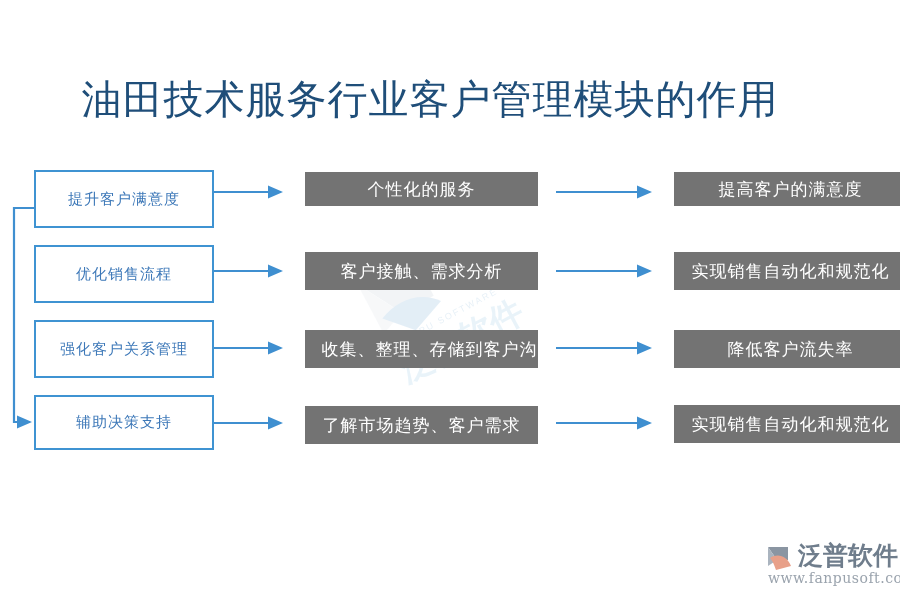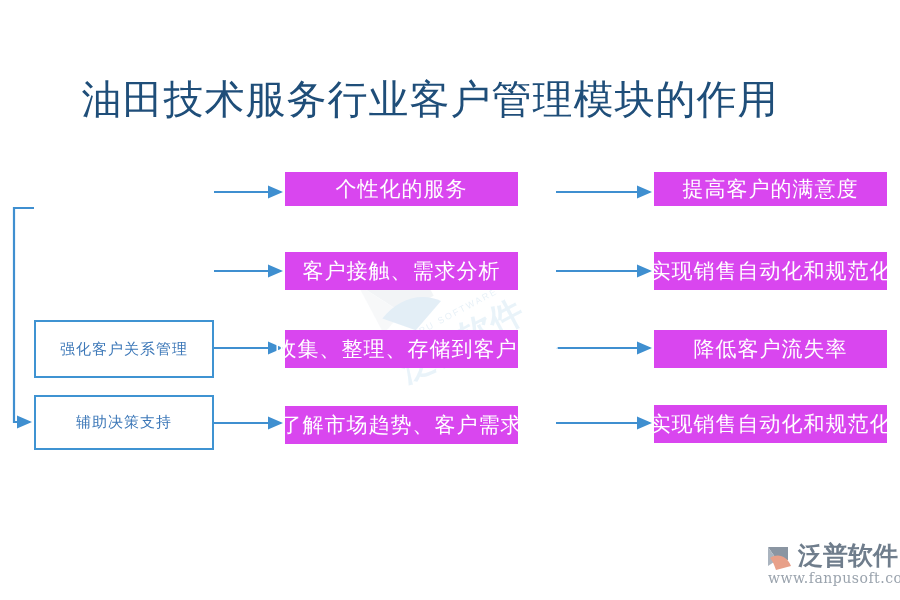--- a/index.html
+++ b/index.html
@@ -81,25 +81,26 @@
     white-space: nowrap;
   }
   .node-outline {
     background: #ffffff;
     border: 2px solid #3f93d2;
     color: #3d78b8;
     font-size: 15px;
     letter-spacing: 1px;
   }
   .node-filled {
-    background: #d946ef;
+    background: #737373;
     color: #ffffff;
-    font-size: 21px;
+    font-size: 17px;
     letter-spacing: 1px;
     border: none;
+    margin-left: 20px;
   }
 
   
   .connectors {
     position: absolute;
     left: 0;
     top: 0;
     width: 900px;
     height: 600px;
     pointer-events: none;
@@ -186,23 +187,25 @@
       <path d="M214,348 L281,348" fill="none" stroke="#3f8fd0" stroke-width="2.2" marker-end="url(#arrow)"></path>
       <path d="M556,348 L650,348" fill="none" stroke="#3f8fd0" stroke-width="2.2" marker-end="url(#arrow)"></path>
     </g>
 
     <g>
       <path d="M214,423 L281,423" fill="none" stroke="#3f8fd0" stroke-width="2.2" marker-end="url(#arrow)"></path>
       <path d="M556,423 L650,423" fill="none" stroke="#3f8fd0" stroke-width="2.2" marker-end="url(#arrow)"></path>
     </g>
   </svg>
 
+  <div class="node node-outline" style="left:34px; top:170px; width:180px; height:58px;">提升客户满意度</div>
   <div class="node node-filled" style="left:285px; top:172px; width:233px; height:34px;">个性化的服务</div>
   <div class="node node-filled" style="left:654px; top:172px; width:233px; height:34px;">提高客户的满意度</div>
 
+  <div class="node node-outline" style="left:34px; top:245px; width:180px; height:58px;">优化销售流程</div>
   <div class="node node-filled" style="left:285px; top:252px; width:233px; height:38px;">客户接触、需求分析</div>
   <div class="node node-filled" style="left:654px; top:252px; width:233px; height:38px;">实现销售自动化和规范化</div>
 
   <div class="node node-outline" style="left:34px; top:320px; width:180px; height:58px;">强化客户关系管理</div>
   <div class="node node-filled" style="left:285px; top:330px; width:233px; height:38px;padding-left:34px;">收集、整理、存储到客户沟通</div>
   <div class="node node-filled" style="left:654px; top:330px; width:233px; height:38px;">降低客户流失率</div>
 
   <div class="node node-outline" style="left:34px; top:395px; width:180px; height:55px;">辅助决策支持</div>
   <div class="node node-filled" style="left:285px; top:406px; width:233px; height:38px;">了解市场趋势、客户需求</div>
   <div class="node node-filled" style="left:654px; top:405px; width:233px; height:38px;">实现销售自动化和规范化</div>

